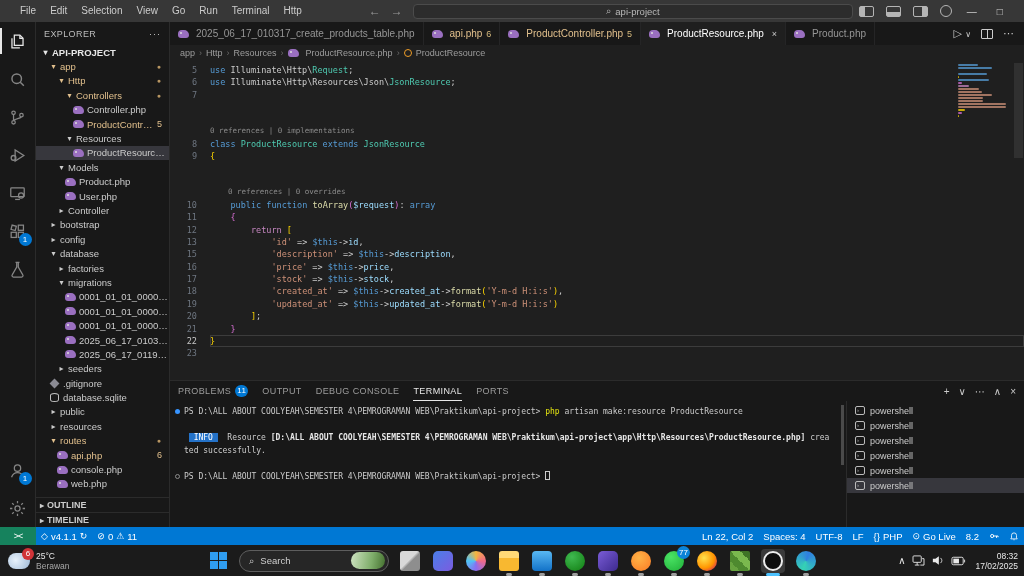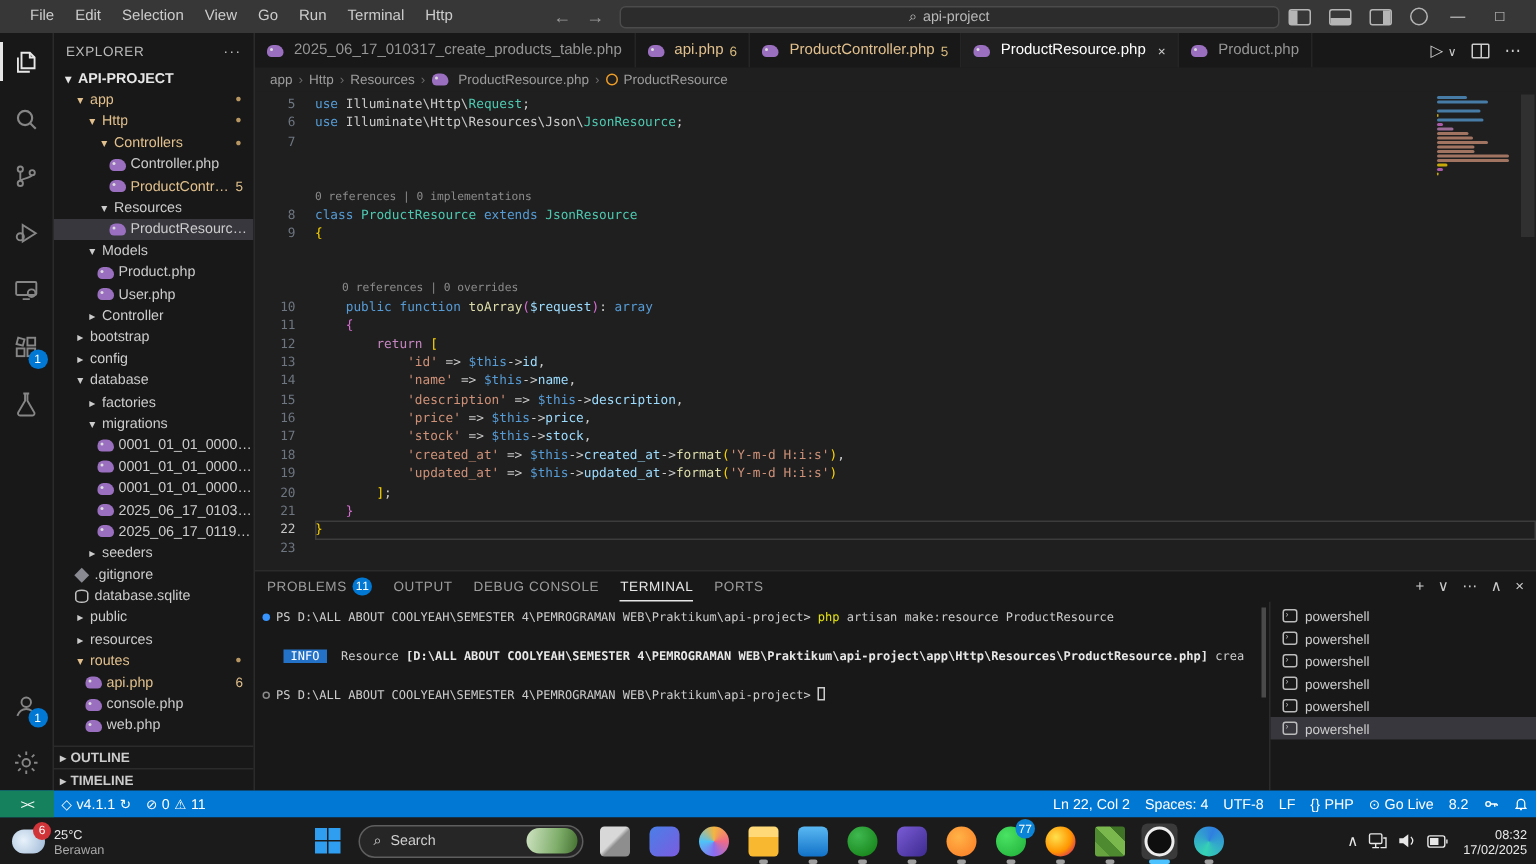--- a/index.html
+++ b/index.html
@@ -465,21 +465,20 @@
         <div class="crow"><span class="gut">6</span><span class="codetxt"><span class="s-kw">use</span><span class="s-t"> Illuminate\Http\Resources\Json\</span><span class="s-cls">JsonResource</span><span class="s-t">;</span></span></div>
         <div class="crow"><span class="gut">7</span><span class="codetxt"></span></div>
         <div class="lensrow">0 references | 0 implementations</div>
         <div class="crow"><span class="gut">8</span><span class="codetxt"><span class="s-kw">class</span><span class="s-t"> </span><span class="s-cls">ProductResource</span><span class="s-t"> </span><span class="s-kw">extends</span><span class="s-t"> </span><span class="s-cls">JsonResource</span></span></div>
         <div class="crow"><span class="gut">9</span><span class="codetxt"><span class="s-b1">{</span></span></div>
         <div class="lensrow">    0 references | 0 overrides</div>
         <div class="crow"><span class="gut">10</span><span class="codetxt"><span class="s-t">    </span><span class="s-kw">public</span><span class="s-t"> </span><span class="s-kw">function</span><span class="s-t"> </span><span class="s-fn">toArray</span><span class="s-b2">(</span><span class="s-prop">$request</span><span class="s-b2">)</span><span class="s-t">: </span><span class="s-kw">array</span></span></div>
         <div class="crow"><span class="gut">11</span><span class="codetxt"><span class="s-t">    </span><span class="s-b2">{</span></span></div>
         <div class="crow"><span class="gut">12</span><span class="codetxt"><span class="s-t">        </span><span class="s-ctrl">return</span><span class="s-t"> </span><span class="s-b1">[</span></span></div>
         <div class="crow"><span class="gut">13</span><span class="codetxt"><span class="s-t">            </span><span class="s-str">'id'</span><span class="s-t"> =&gt; </span><span class="s-kw">$this</span><span class="s-t">-&gt;</span><span class="s-prop">id</span><span class="s-t">,</span></span></div>
-        <div class="crow"><span class="gut">14</span><span class="codetxt"><span class="s-t">            </span><span class="s-str">'name'</span><span class="s-t"> =&gt; </span><span class="s-kw">$this</span><span class="s-t">-&gt;</span><span class="s-prop">name</span><span class="s-t">,</span></span></div>
         <div class="crow"><span class="gut">15</span><span class="codetxt"><span class="s-t">            </span><span class="s-str">'description'</span><span class="s-t"> =&gt; </span><span class="s-kw">$this</span><span class="s-t">-&gt;</span><span class="s-prop">description</span><span class="s-t">,</span></span></div>
         <div class="crow"><span class="gut">16</span><span class="codetxt"><span class="s-t">            </span><span class="s-str">'price'</span><span class="s-t"> =&gt; </span><span class="s-kw">$this</span><span class="s-t">-&gt;</span><span class="s-prop">price</span><span class="s-t">,</span></span></div>
         <div class="crow"><span class="gut">17</span><span class="codetxt"><span class="s-t">            </span><span class="s-str">'stock'</span><span class="s-t"> =&gt; </span><span class="s-kw">$this</span><span class="s-t">-&gt;</span><span class="s-prop">stock</span><span class="s-t">,</span></span></div>
         <div class="crow"><span class="gut">18</span><span class="codetxt"><span class="s-t">            </span><span class="s-str">'created_at'</span><span class="s-t"> =&gt; </span><span class="s-kw">$this</span><span class="s-t">-&gt;</span><span class="s-prop">created_at</span><span class="s-t">-&gt;</span><span class="s-fn">format</span><span class="s-b1">(</span><span class="s-str">'Y-m-d H:i:s'</span><span class="s-b1">)</span><span class="s-t">,</span></span></div>
         <div class="crow"><span class="gut">19</span><span class="codetxt"><span class="s-t">            </span><span class="s-str">'updated_at'</span><span class="s-t"> =&gt; </span><span class="s-kw">$this</span><span class="s-t">-&gt;</span><span class="s-prop">updated_at</span><span class="s-t">-&gt;</span><span class="s-fn">format</span><span class="s-b1">(</span><span class="s-str">'Y-m-d H:i:s'</span><span class="s-b1">)</span></span></div>
         <div class="crow"><span class="gut">20</span><span class="codetxt"><span class="s-t">        </span><span class="s-b1">]</span><span class="s-t">;</span></span></div>
         <div class="crow"><span class="gut">21</span><span class="codetxt"><span class="s-t">    </span><span class="s-b2">}</span></span></div>
         <div class="crow cur"><span class="gut">22</span><span class="codetxt"><span class="s-b1">}</span></span></div>
         <div class="crow"><span class="gut">23</span><span class="codetxt"></span></div>
       </div>
@@ -535,20 +534,21 @@
           <span>⋯</span>
           <span>∧</span>
           <span>×</span>
         </div>
     </div>
     <div id="panel-body">
       <div id="terminal">
           <div class="trowt"><span class="deco deco-blue"></span><span>PS D:\ALL ABOUT COOLYEAH\SEMESTER 4\PEMROGRAMAN WEB\Praktikum\api-project&gt; </span><span class="t-y">php</span><span> artisan make:resource ProductResource</span></div>
           <div class="trowt"></div>
           <div class="trowt"><span> </span><span class="t-badge"> INFO </span><span>  Resource </span><span class="t-b">[D:\ALL ABOUT COOLYEAH\SEMESTER 4\PEMROGRAMAN WEB\Praktikum\api-project\app\Http\Resources\ProductResource.php]</span><span> crea</span></div>
+          <div class="trowt"><span>ted successfully.</span></div>
           <div class="trowt"></div>
           <div class="trowt"><span class="deco deco-gray"></span><span>PS D:\ALL ABOUT COOLYEAH\SEMESTER 4\PEMROGRAMAN WEB\Praktikum\api-project&gt; </span><span class="t-cursor"></span></div>
         </div>
       <div id="term-scroll"></div>
       <div id="sessions">
           <div class="sess">
             <span class="tic">›</span>
             <span>powershell</span>
           </div>
           <div class="sess">

